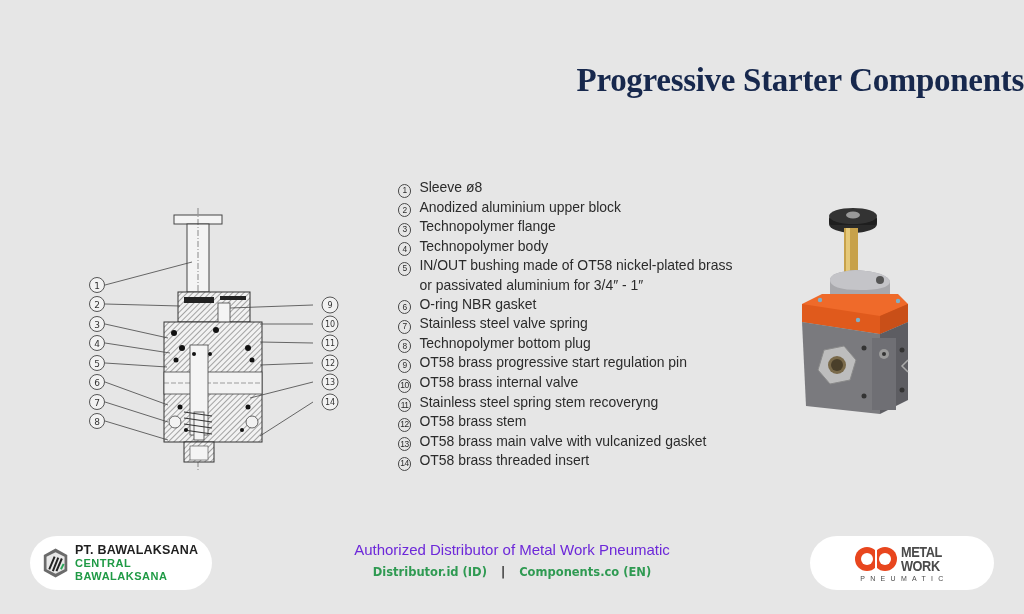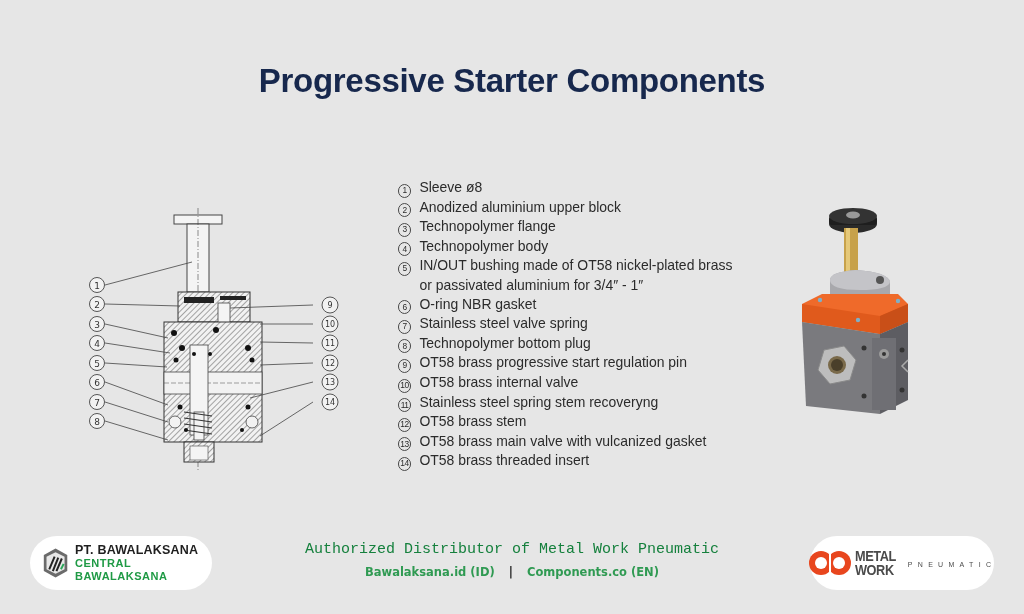--- a/index.html
+++ b/index.html
@@ -5,22 +5,22 @@
     * { box-sizing: border-box; margin: 0; padding: 0; }
     html, body { width: 1024px; height: 614px; overflow: hidden; }
     body {
       background: #e6e6e6;
       font-family: "DejaVu Sans", sans-serif;
       position: relative;
     }
     .title {
       position: absolute;
       top: 62px; left: 0; width: 1024px;
-      text-align: center;
-      font-family: Liberation Sans, sans-serif;
+      text-align: right;
+      font-family: Liberation Serif, serif;
       font-weight: bold;
       font-size: 33px;
       letter-spacing: -0.3px;
       color: #17284d;
     }
     .diagram {
       position: absolute;
       left: 70px; top: 200px;
       width: 290px; height: 280px;
     }
@@ -61,31 +61,31 @@
     .logo-right { left: 810px; top: 536px; width: 184px; justify-content: center; }
     .bw-text { margin-left: 6px; font-family: "Liberation Sans", sans-serif; font-weight: bold; line-height: 13px; }
     .bw-line1 { font-size: 12.5px; color: #1f1f1f; letter-spacing: 0.2px; }
     .bw-line2 { font-size: 11px; color: #1f9a45; letter-spacing: 0.5px; }
     .footer-center {
       position: absolute;
       left: 0; width: 1024px; top: 541px;
       text-align: center;
     }
     .footer-title {
-      font-family: Liberation Mono, monospace;
-      font-size: 15px; color: #15803d;
+      font-family: Liberation Sans, sans-serif;
+      font-size: 15px; color: #6d28d9;
     }
     .footer-links {
       margin-top: 7px;
       font-family: "DejaVu Sans", sans-serif;
       font-size: 11.5px; font-weight: bold;
     }
     .footer-links .lnk { color: #2f9a52; }
     .footer-links .sep { color: #222; margin: 0 10px; }
-    .mw-wrap { display: flex; flex-direction: row; align-items: center; }
+    .mw-wrap { display: flex; flex-direction: column; align-items: center; }
     .mw-top { display: flex; align-items: center; }
     .mw-word {
       font-family: "Liberation Sans", sans-serif;
       font-weight: bold; color: #4a4a4a;
       font-size: 15px; line-height: 14px;
       letter-spacing: -0.5px;
       transform: scaleX(0.85);
       transform-origin: left center;
       margin-left: 3px;
     }
@@ -351,21 +351,21 @@
   </svg>
   <div class="bw-text">
     <div class="bw-line1">PT. BAWALAKSANA</div>
     <div class="bw-line2">CENTRAL BAWALAKSANA</div>
   </div>
 </div>
 
 <div class="footer-center">
   <div class="footer-title">Authorized Distributor of Metal Work Pneumatic</div>
   <div class="footer-links">
-    <span class="lnk">Bawalaksana.id (ID)</span>
+    <span class="lnk">Distributor.id (ID)</span>
     <span class="sep">|</span>
     <span class="lnk">Components.co (EN)</span>
   </div>
 </div>
 
 <div class="logo-pill logo-right">
   <div class="mw-wrap">
     <div class="mw-top">
       <svg width="44" height="28" viewBox="0 0 44 28">
         <circle cx="13" cy="14" r="12" fill="#e8461e"></circle>

